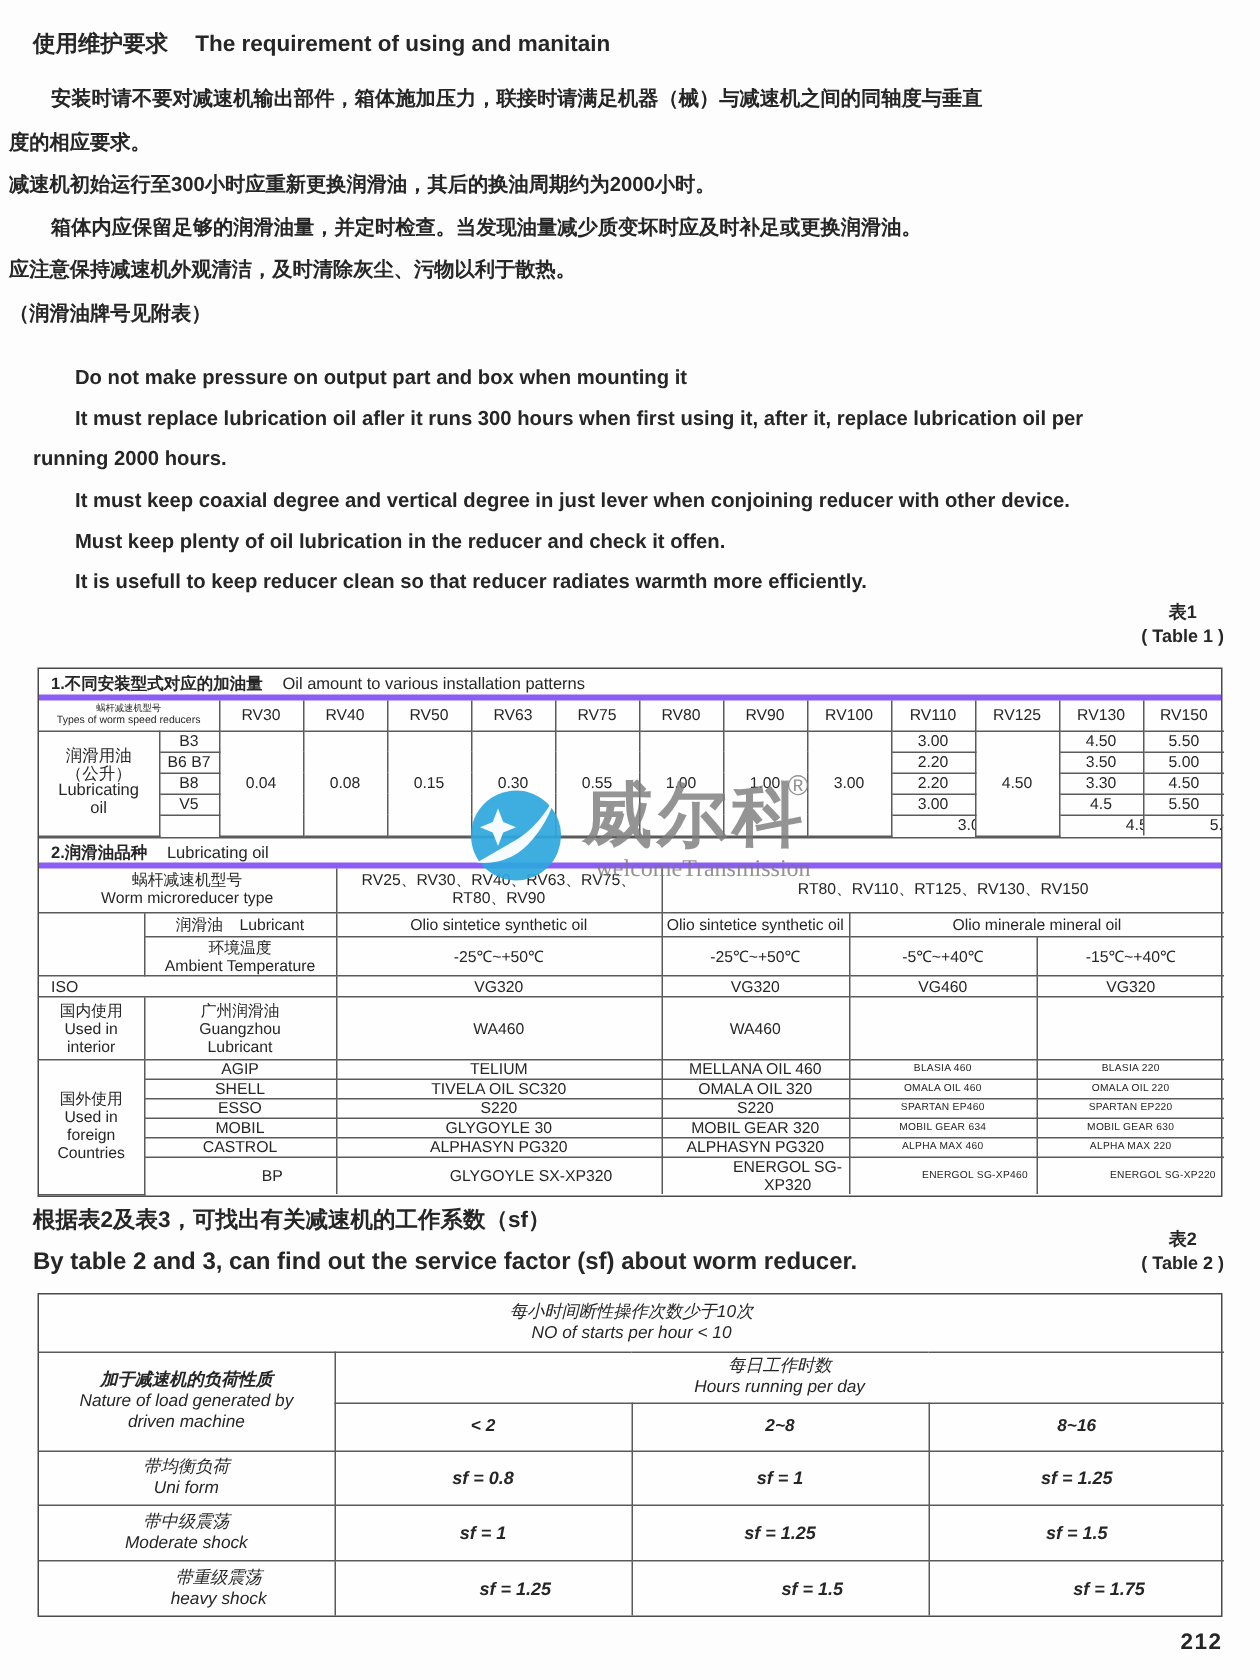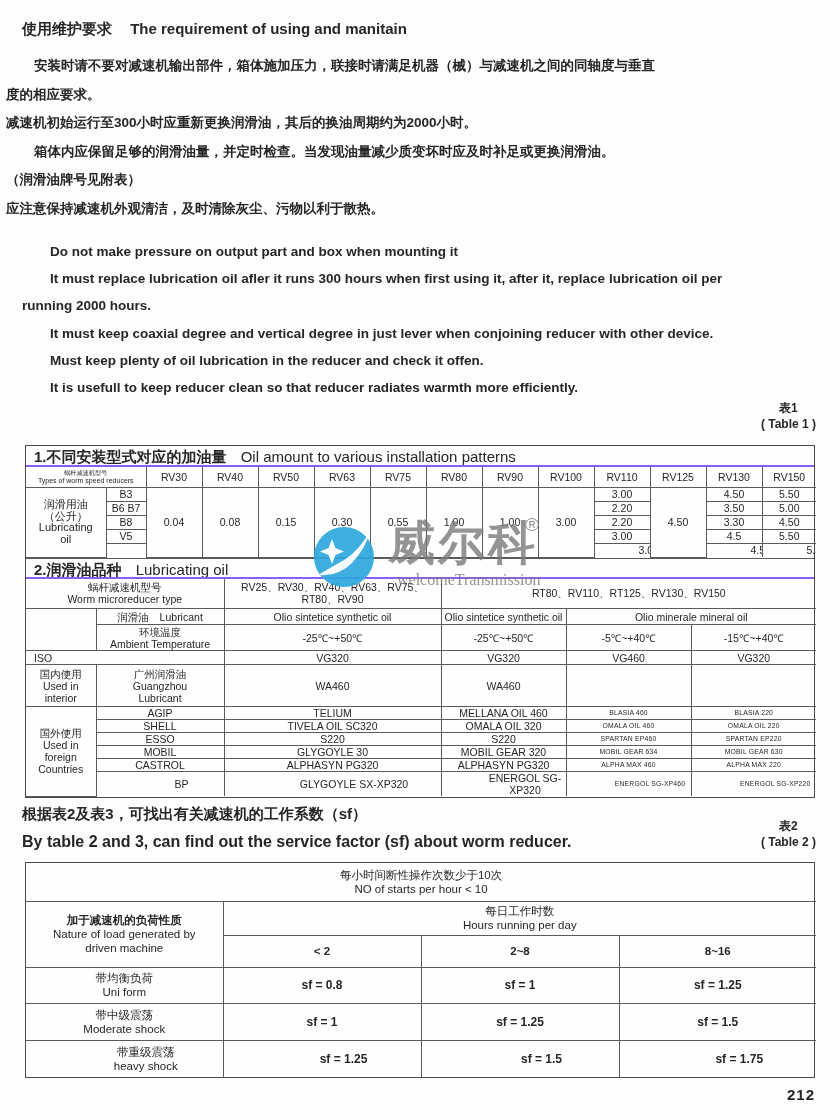--- a/index.html
+++ b/index.html
@@ -19,22 +19,22 @@
 
   .tbl-label { position:absolute; right:24px; text-align:center;
     font-size:12px; font-weight:bold; line-height:16px; }
   #t1-label { top:400px; }
   #t2-label { top:818px; }
 
   .frame { position:absolute; left:25px; width:790px; border:1.5px solid #4a4a4a; background:#fefefe; }
   #table1-frame { top:445px; }
   #table2-frame { top:862px; }
 
-  .sec-title { height:21px; line-height:21px; padding-left:8px; font-size:15px;
-    border-bottom:2px solid #8b5cf6; white-space:nowrap; overflow:hidden; }
+  .sec-title { height:21px; line-height:21px; padding-left:8px; font-size:11px;
+    border-bottom:4px solid #8b5cf6; white-space:nowrap; overflow:hidden; }
   .sec-title .zh { font-weight:bold; }
   .sec-title .en { margin-left:10px; font-weight:normal; }
 
   table { border-collapse:collapse; table-layout:fixed; width:790px; }
   td, th { border:1px solid #5a5a5a; text-align:center; vertical-align:middle;
     padding:0 1px; font-weight:normal; overflow:hidden; }
   table tr > *:first-child { border-left:none; }
   table tr > *:last-child { border-right:none; }
   table tr:last-child > * { border-bottom:none;padding-left:44px; }
   table tr:first-child > * { border-top:none; }
@@ -46,21 +46,21 @@
   .tA .tiny { font-size:7px; line-height:8px; }
   .tA .tiny .zh { font-size:6.5px; letter-spacing:0; display:block; transform:scale(.95); }
   .tA .oil-label { font-size:11px; line-height:11.5px; }
 
   
   .tB td, .tB th { font-size:10.5px; line-height:12px; }
   .tB .small2 { font-size:6.8px; letter-spacing:.2px; }
   .tB .left { text-align:left; padding-left:8px; }
 
   
-  .tC td, .tC th { font-size:11.5px; line-height:14px; }
+  .tC td, .tC th { font-size:11.5px; line-height:14px;font-style:italic; }
   .tC .sf { font-weight:bold; font-size:12px; }
 
   #page-number { position:absolute; right:25px; top:1086px; font-size:15px; font-weight:bold; letter-spacing:1px; }
 
   
   #watermark { position:absolute; left:312px; top:512px; width:250px; height:88px; pointer-events:none;text-align:center; }
   #wm-circle { position:absolute; left:0; top:13px; }
   #wm-brand { position:absolute; left:76px; top:0px; font-size:47px; font-weight:bold;
     color:rgba(125,125,125,.82); letter-spacing:3px; white-space:nowrap; }
   #wm-reg { position:absolute; left:213px; top:2px; font-size:19px; color:rgba(125,125,125,.82); font-weight:normal; }
@@ -75,22 +75,22 @@
   <div id="main-title">
     <span class="zh">使用维护要求</span>
     <span class="en">The requirement of using and manitain</span>
   </div>
 
   <div class="zh-block">
     <div class="indent">安装时请不要对减速机输出部件，箱体施加压力，联接时请满足机器（械）与减速机之间的同轴度与垂直</div>
     <div>度的相应要求。</div>
     <div>减速机初始运行至300小时应重新更换润滑油，其后的换油周期约为2000小时。</div>
     <div class="indent">箱体内应保留足够的润滑油量，并定时检查。当发现油量减少质变坏时应及时补足或更换润滑油。</div>
+    <div>应注意保持减速机外观清洁，及时清除灰尘、污物以利于散热。</div>
     <div>（润滑油牌号见附表）</div>
-    <div>应注意保持减速机外观清洁，及时清除灰尘、污物以利于散热。</div>
   </div>
 
   <div class="en-block">
     <div class="indent">Do not make pressure on output part and box when mounting it</div>
     <div class="indent">It must replace lubrication oil afler it runs 300 hours when first using it, after it, replace lubrication oil per</div>
     <div>running 2000 hours.</div>
     <div class="indent">It must keep coaxial degree and vertical degree in just lever when conjoining reducer with other device.</div>
     <div class="indent">Must keep plenty of oil lubrication in the reducer and check it offen.</div>
     <div class="indent">It is usefull to keep reducer clean so that reducer radiates warmth more efficiently.</div>
   </div>

